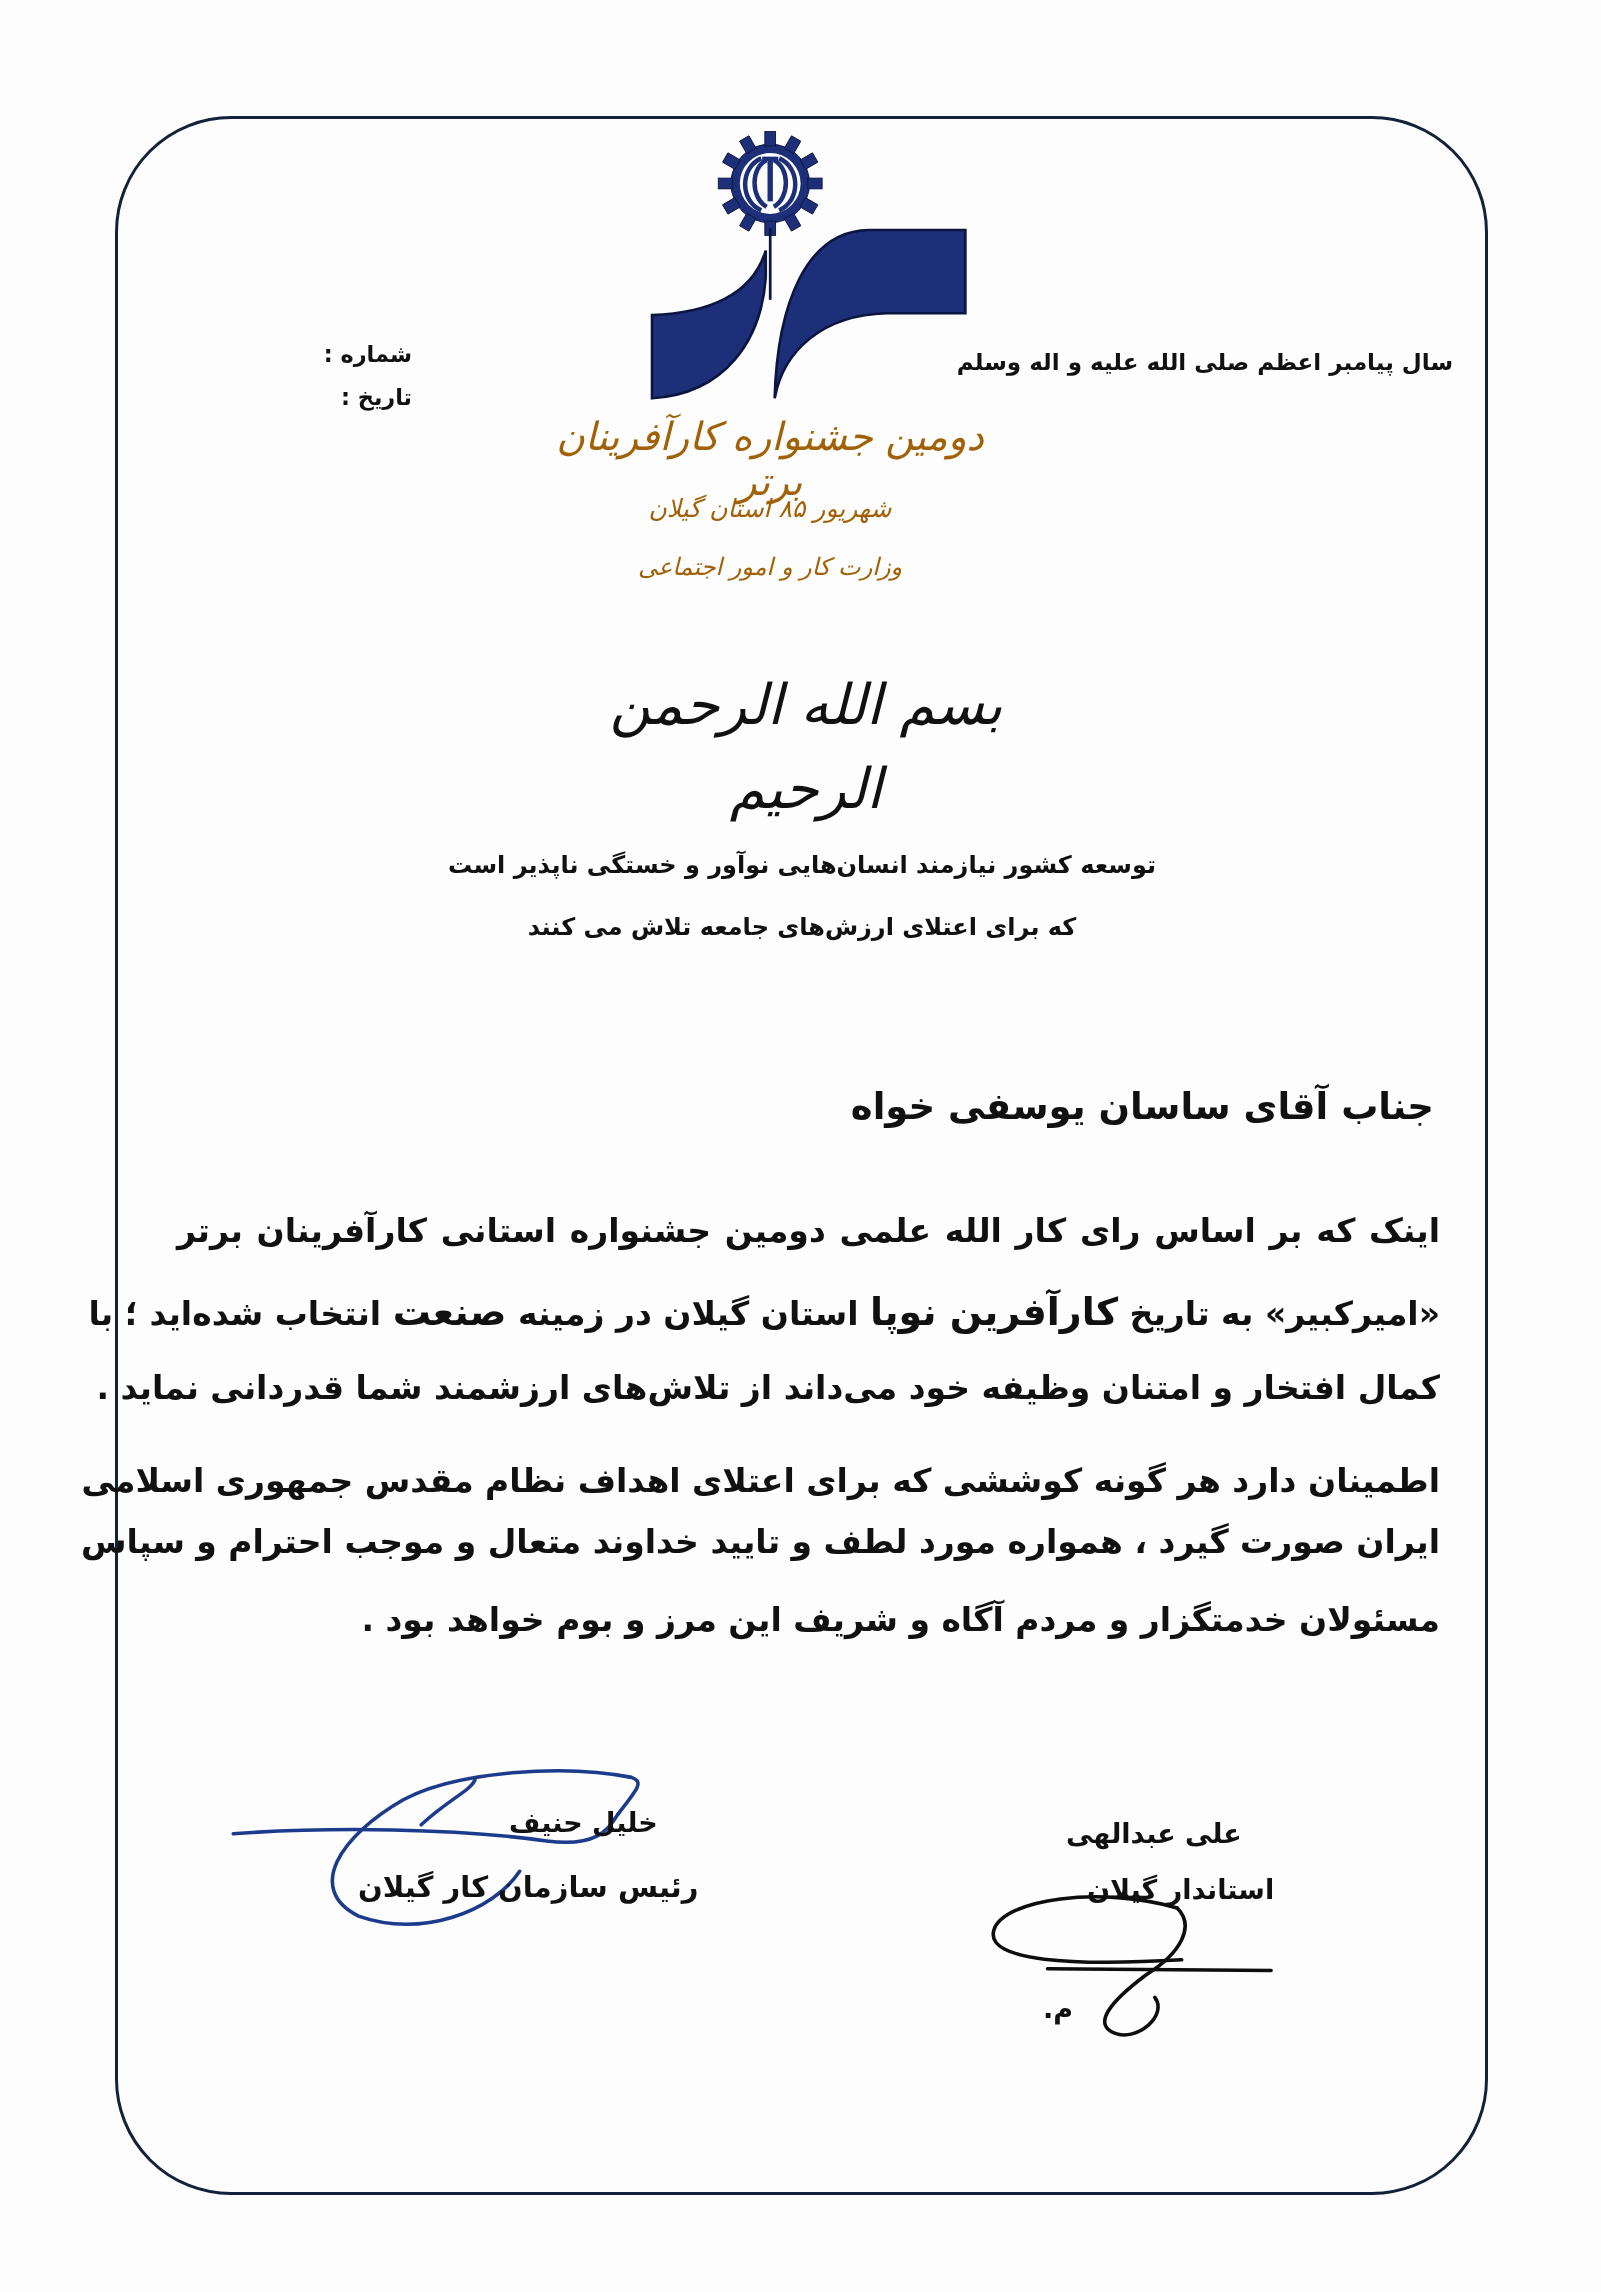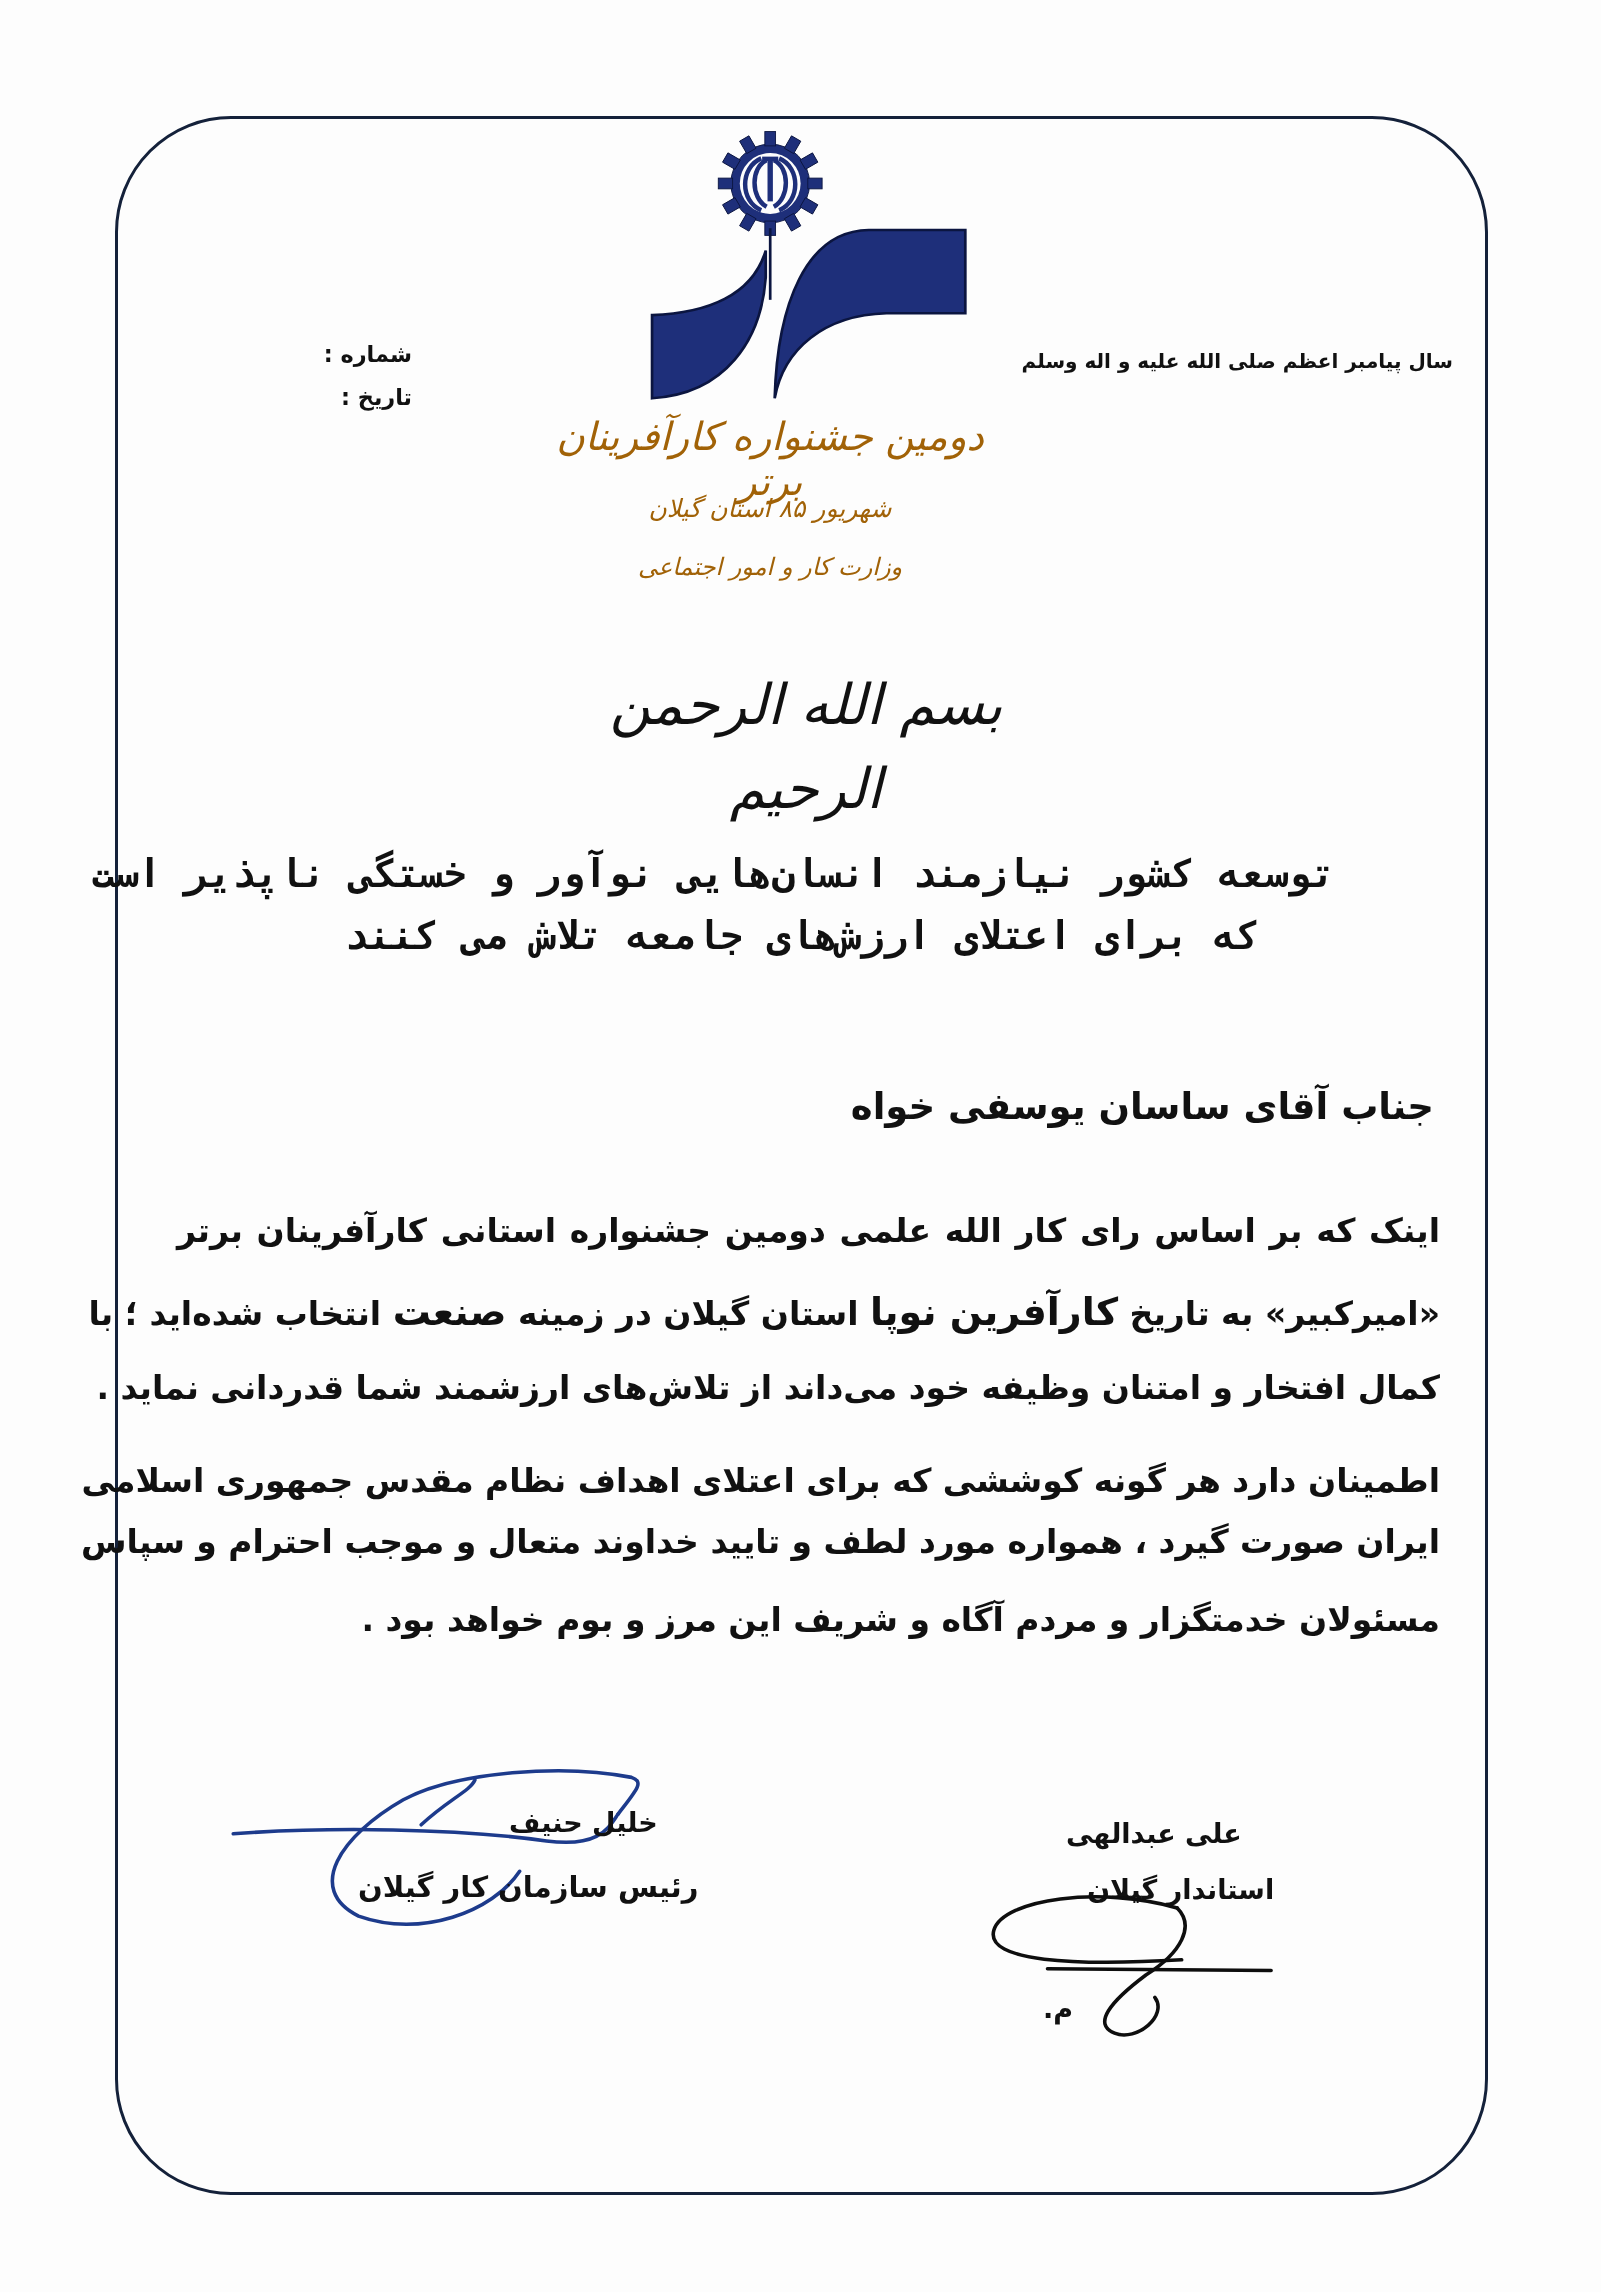--- a/index.html
+++ b/index.html
@@ -10,35 +10,35 @@
     color:#111;
   }
   .frame {
     position:absolute; left:115px; top:116px; width:1373px; height:2079px;
     border:3.6px solid #14213a; border-radius:116px; box-sizing:border-box;
   }
   .abs { position:absolute; }
   .rtl { direction:rtl; unicode-bidi:embed; }
 
   
-  .hdr-right { right:148px; top:349px; font-size:20px; font-weight:bold; white-space:nowrap; }
+  .hdr-right { right:148px; top:349px; font-size:23px; font-weight:bold; white-space:nowrap; }
   .hdr-left  { left:322px; top:333px; font-size:22.4px; font-weight:bold; line-height:43px; text-align:right; width:90px; }
 
   
   .logo { left:627px; top:125px; width:358px; height:287px; }
 
   .cal-title { left:537px; width:466px; text-align:center; font-family:"DejaVu Serif", serif; font-style:italic; color:#a16207; }
   .cal-1 { top:414px; font-size:39px; }
   .cal-2 { top:494px; font-size:25px; }
   .cal-3 { top:553px; font-size:24px; }
 
   .bismillah { left:591px; top:663px; width:430px; height:116px; text-align:center;
     font-family:"DejaVu Serif", serif; font-size:56px; line-height:84px; font-style:italic; letter-spacing:1.8px; }
 
-  .motto { left:269px; width:1066px; text-align:center; font-weight:bold; font-size:39px; white-space:nowrap;font-family:Liberation Mono, monospace; }
+  .motto { left:269px; width:1066px; text-align:center; font-weight:bold; font-size:24px; white-space:nowrap; }
   .motto-1 { top:851px; }
   .motto-2 { top:913px; }
 
   .recipient { right:167px; top:1085px; font-weight:bold; font-size:37px; white-space:nowrap; }
 
   .body-line { right:161px; font-weight:bold; font-size:33px; white-space:nowrap; text-align:right; }
   .body-line.justify { left:177px; text-align:justify; text-align-last:justify; }
   .body-line .emph { font-size:38px; font-weight:900; }
   .l1 { top:1211px; } .l2 { top:1290px; } .l3 { top:1368px; }
   .l4 { top:1445px;margin-top:16px; } .l5 { top:1522px; } .l6 { top:1600px; }

